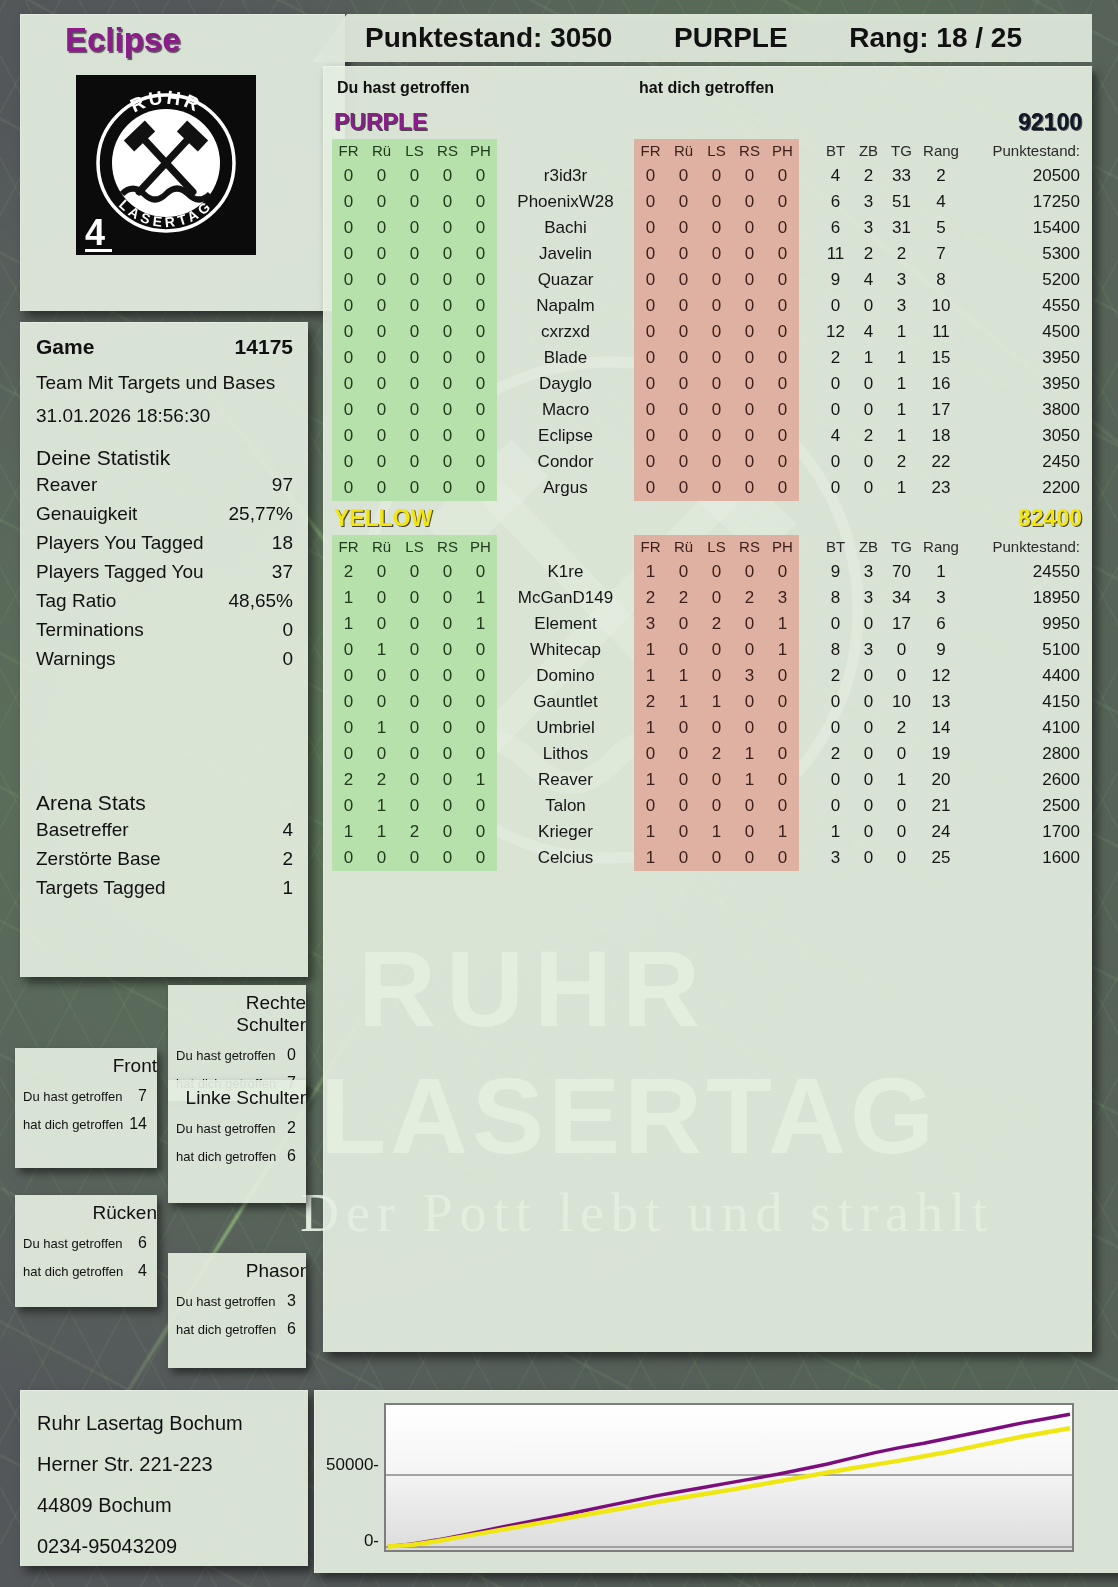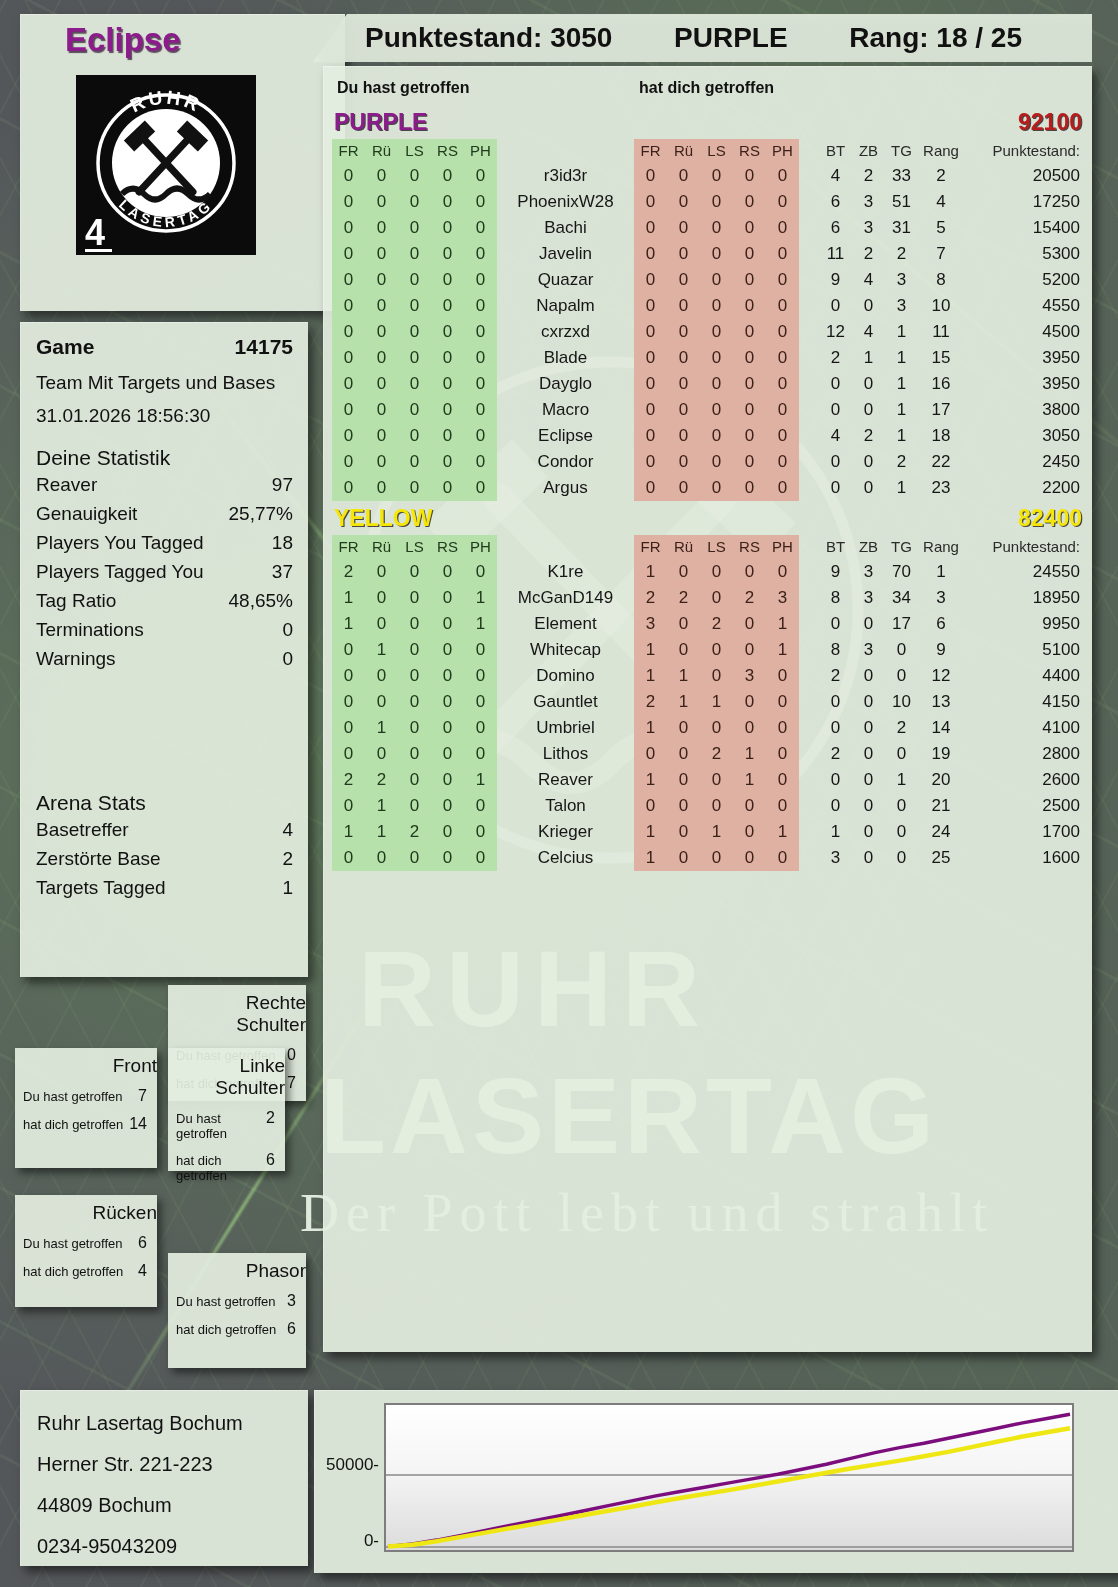--- a/index.html
+++ b/index.html
@@ -53,21 +53,21 @@
   .game-mode{font-size:19px;margin-top:13px;}
   .game-date{font-size:19px;margin-top:11px;}
   .side-title{font-size:21px;font-weight:normal;margin-top:19px;}
   .stat-row{font-size:19px;height:29px;line-height:29px;}
   #arena-title{margin-top:118px;}
 
   .hitbox{position:absolute;z-index:2;background:rgba(228,238,223,0.92);
     box-shadow:4px 5px 8px rgba(0,0,0,0.5);box-sizing:border-box;}
   #hb-rechte{left:168px;top:985px;width:138px;height:116px;}
   #hb-front{left:15px;top:1048px;width:142px;height:120px;}
-  #hb-linke{left:168px;top:1048px;width:117px;height:123px;}
+  #hb-linke{left:168px;top:1080px;width:138px;height:123px;}
   #hb-ruecken{left:15px;top:1195px;width:142px;height:112px;}
   #hb-phasor{left:168px;top:1253px;width:138px;height:115px;}
   .hb-title{text-align:right;font-size:19px;font-weight:normal;margin-top:7px;padding-left:16px;}
   .hb-row{display:flex;justify-content:space-between;align-items:baseline;
     padding:0 10px 0 8px;margin-top:10px;font-size:13px;}
   .hb-row .v{font-size:16px;}
 
   #panel-address{left:20px;top:1390px;width:288px;height:176px;box-sizing:border-box;padding:12px 16px;}
   .addr-line{font-size:20px;line-height:41px;}
 
@@ -276,21 +276,21 @@
       <div class="addr-line">0234-95043209</div>
     </div>
 
   <div class="panel" id="panel-main">
     <span class="hitgot-label" id="lbl-hit">Du hast getroffen</span>
     <span class="hitgot-label" id="lbl-got">hat dich getroffen</span>
     <div id="teams">
         <div class="team-section" style="top: 40px;">
           <div class="team-head">
             <span style="color: rgb(140, 27, 140);">PURPLE</span>
-            <span style="color: #b91c1c;">92100</span>
+            <span style="color: #0f172a;">92100</span>
           </div>
           <div class="score-grid">
             <div style="display: contents;"><div class="cell g h">FR</div><div class="cell g h">Rü</div><div class="cell g h">LS</div><div class="cell g h">RS</div><div class="cell g h">PH</div><div class="cell h"></div><div class="cell r h">FR</div><div class="cell r h">Rü</div><div class="cell r h">LS</div><div class="cell r h">RS</div><div class="cell r h">PH</div><div class="cell h"></div><div class="cell h">BT</div><div class="cell h">ZB</div><div class="cell h">TG</div><div class="cell h">Rang</div><div class="cell h pts">Punktestand:</div></div>
             <div style="display: contents;"><div class="cell g">0</div><div class="cell g">0</div><div class="cell g">0</div><div class="cell g">0</div><div class="cell g">0</div><div class="cell">r3id3r</div><div class="cell r">0</div><div class="cell r">0</div><div class="cell r">0</div><div class="cell r">0</div><div class="cell r">0</div><div class="cell"></div><div class="cell">4</div><div class="cell">2</div><div class="cell">33</div><div class="cell">2</div><div class="cell pts">20500</div></div>
             <div style="display: contents;"><div class="cell g">0</div><div class="cell g">0</div><div class="cell g">0</div><div class="cell g">0</div><div class="cell g">0</div><div class="cell">PhoenixW28</div><div class="cell r">0</div><div class="cell r">0</div><div class="cell r">0</div><div class="cell r">0</div><div class="cell r">0</div><div class="cell"></div><div class="cell">6</div><div class="cell">3</div><div class="cell">51</div><div class="cell">4</div><div class="cell pts">17250</div></div>
             <div style="display: contents;"><div class="cell g">0</div><div class="cell g">0</div><div class="cell g">0</div><div class="cell g">0</div><div class="cell g">0</div><div class="cell">Bachi</div><div class="cell r">0</div><div class="cell r">0</div><div class="cell r">0</div><div class="cell r">0</div><div class="cell r">0</div><div class="cell"></div><div class="cell">6</div><div class="cell">3</div><div class="cell">31</div><div class="cell">5</div><div class="cell pts">15400</div></div>
             <div style="display: contents;"><div class="cell g">0</div><div class="cell g">0</div><div class="cell g">0</div><div class="cell g">0</div><div class="cell g">0</div><div class="cell">Javelin</div><div class="cell r">0</div><div class="cell r">0</div><div class="cell r">0</div><div class="cell r">0</div><div class="cell r">0</div><div class="cell"></div><div class="cell">11</div><div class="cell">2</div><div class="cell">2</div><div class="cell">7</div><div class="cell pts">5300</div></div>
             <div style="display: contents;"><div class="cell g">0</div><div class="cell g">0</div><div class="cell g">0</div><div class="cell g">0</div><div class="cell g">0</div><div class="cell">Quazar</div><div class="cell r">0</div><div class="cell r">0</div><div class="cell r">0</div><div class="cell r">0</div><div class="cell r">0</div><div class="cell"></div><div class="cell">9</div><div class="cell">4</div><div class="cell">3</div><div class="cell">8</div><div class="cell pts">5200</div></div>
             <div style="display: contents;"><div class="cell g">0</div><div class="cell g">0</div><div class="cell g">0</div><div class="cell g">0</div><div class="cell g">0</div><div class="cell">Napalm</div><div class="cell r">0</div><div class="cell r">0</div><div class="cell r">0</div><div class="cell r">0</div><div class="cell r">0</div><div class="cell"></div><div class="cell">0</div><div class="cell">0</div><div class="cell">3</div><div class="cell">10</div><div class="cell pts">4550</div></div>
             <div style="display: contents;"><div class="cell g">0</div><div class="cell g">0</div><div class="cell g">0</div><div class="cell g">0</div><div class="cell g">0</div><div class="cell">cxrzxd</div><div class="cell r">0</div><div class="cell r">0</div><div class="cell r">0</div><div class="cell r">0</div><div class="cell r">0</div><div class="cell"></div><div class="cell">12</div><div class="cell">4</div><div class="cell">1</div><div class="cell">11</div><div class="cell pts">4500</div></div>

